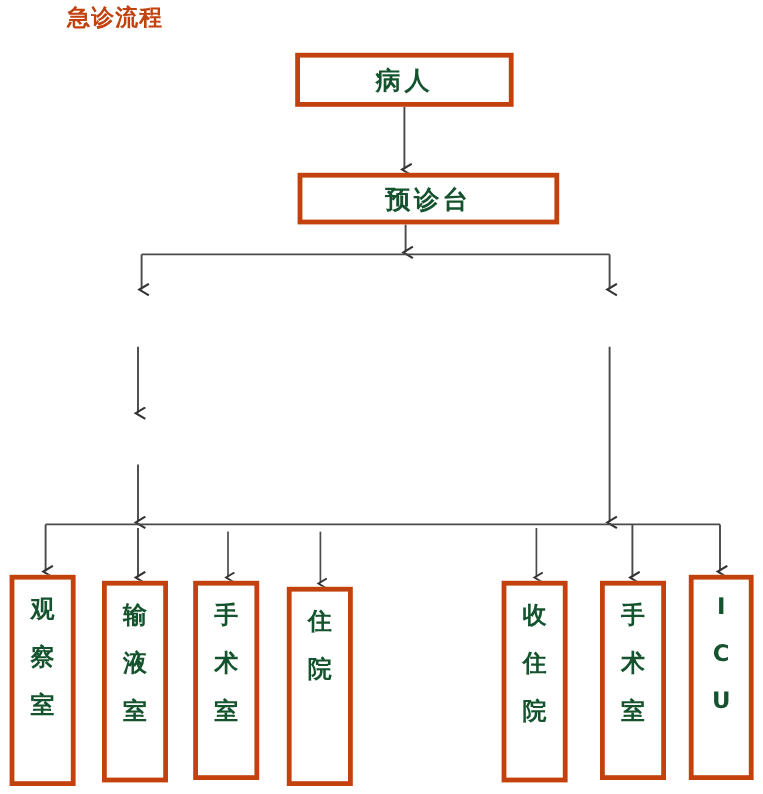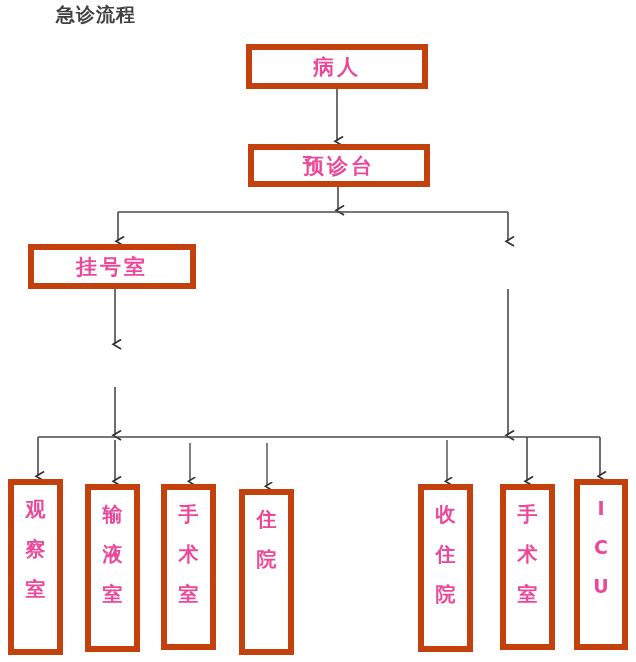--- a/index.html
+++ b/index.html
@@ -24,33 +24,33 @@
     width: 636px;
     height: 662px;
   }
   .title {
     position: absolute;
     left: 56px;
     top: 2px;
     font-family: "DejaVu Serif", "Liberation Serif", serif;
     font-weight: bold;
     font-size: 19px;
-    color: #404040;
+    color: #c2410c;
     letter-spacing: 1px;
     white-space: nowrap;
   }
   .node {
     position: absolute;
     box-sizing: border-box;
-    border: 6px solid #c2410c;
+    border: 4px solid #c2410c;
     background: #ffffff;
     display: flex;
     align-items: center;
     justify-content: center;
-    color: #ec4899;
+    color: #14532d;
     font-family: "DejaVu Serif", "Liberation Serif", serif;
     font-weight: bold;
   }
   .node.horiz {
     font-size: 21px;
     letter-spacing: 3px;
   }
   .node.vert {
     flex-direction: column;
     font-size: 20px;
@@ -135,27 +135,24 @@
     </g>
     <g stroke="#4a4a4a" stroke-width="1.6" fill="none" marker-end="url(#arrow)">
       <path d="M600,437 L600,476"></path>
     </g>
   </svg>
 
   <div class="node horiz" style="left:246px; top:44px; width:182px; height:45px;">
     <span>病人</span>
   </div>
 
-  <div class="node horiz" style="left:248px; top:144px; width:182px; height:43px;">
+  <div class="node horiz" style="left:248px; top:144px; width:218px; height:43px;">
     <span>预诊台</span>
   </div>
 
-  <div class="node horiz" style="left:28px; top:244px; width:168px; height:45px;">
-    <span>挂号室</span>
-  </div>
 
 
 
   <div id="terminal-layer">
       <div class="node vert" style="left: 8px; top: 479px; width: 55px; height: 176px;">
         <span class="ch">观</span>
         <span class="ch">察</span>
         <span class="ch">室</span>
       </div>
       <div class="node vert" style="left: 85px; top: 484px; width: 55px; height: 168px;">

